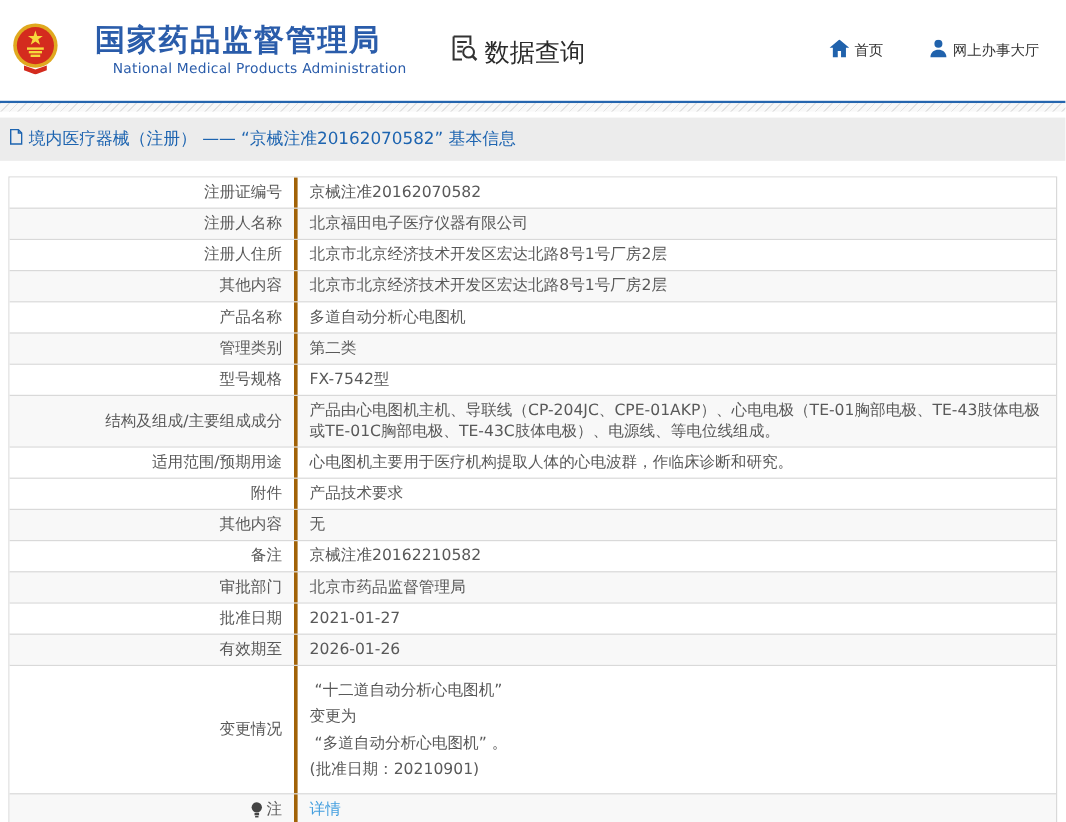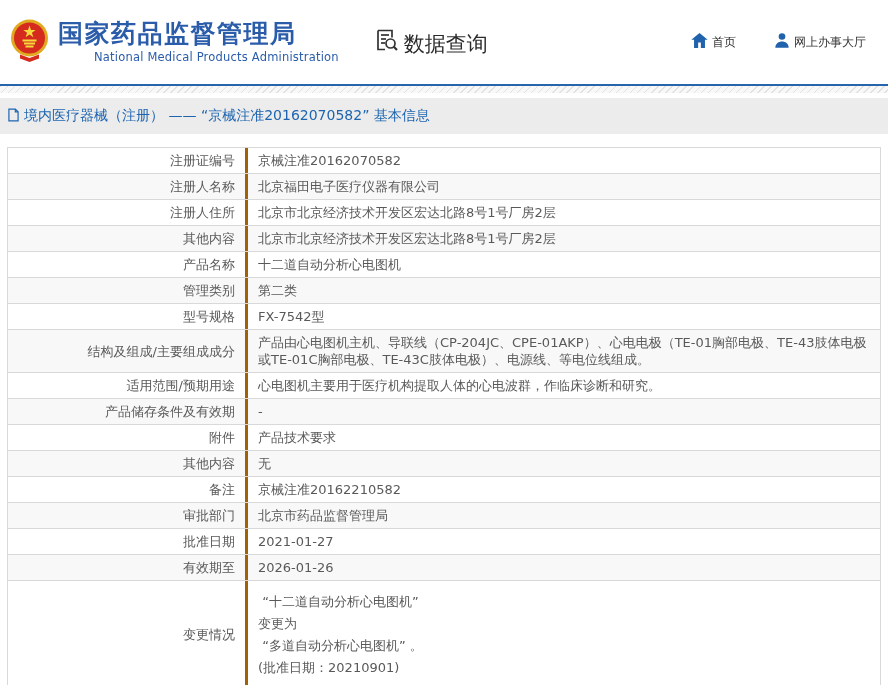--- a/index.html
+++ b/index.html
@@ -14,21 +14,21 @@
   }
   
   .site-header {
     height: 84px;
     display: flex;
     align-items: center;
     padding: 0 22px 0 10px;
     background: #ffffff;
   }
   .brand { display: flex; align-items: center; gap: 9px; cursor: pointer; }
-  .brand-text { display: flex; flex-direction: column; }
+  .brand-text { display: flex; flex-direction: column; align-items: center; }
   .brand-cn {
     font-size: 25px;
     font-weight: bold;
     color: #2a5caa;
     letter-spacing: 1.5px;
     line-height: 1.1;
   }
   .brand-en {
     font-size: 11.5px;
     color: #2a5caa;
@@ -192,21 +192,21 @@
     <div class="trow alt">
       <div class="cell label">
         <span>其他内容</span>
       </div>
       <div class="cell value">北京市北京经济技术开发区宏达北路8号1号厂房2层</div>
     </div>
     <div class="trow">
       <div class="cell label">
         <span>产品名称</span>
       </div>
-      <div class="cell value">十二道自动分析心电图机</div>
+      <div class="cell value">多道自动分析心电图机</div>
     </div>
     <div class="trow alt">
       <div class="cell label">
         <span>管理类别</span>
       </div>
       <div class="cell value">第二类</div>
     </div>
     <div class="trow">
       <div class="cell label">
         <span>型号规格</span>
@@ -217,26 +217,20 @@
       <div class="cell label">
         <span>结构及组成/主要组成成分</span>
       </div>
       <div class="cell value">产品由心电图机主机、导联线（CP-204JC、CPE-01AKP）、心电电极（TE-01胸部电极、TE-43肢体电极或TE-01C胸部电极、TE-43C肢体电极）、电源线、等电位线组成。</div>
     </div>
     <div class="trow">
       <div class="cell label">
         <span>适用范围/预期用途</span>
       </div>
       <div class="cell value">心电图机主要用于医疗机构提取人体的心电波群，作临床诊断和研究。</div>
-    </div>
-    <div class="trow alt">
-      <div class="cell label">
-        <span>产品储存条件及有效期</span>
-      </div>
-      <div class="cell value">-</div>
     </div>
     <div class="trow">
       <div class="cell label">
         <span>附件</span>
       </div>
       <div class="cell value">产品技术要求</div>
     </div>
     <div class="trow alt">
       <div class="cell label">
         <span>其他内容</span>

